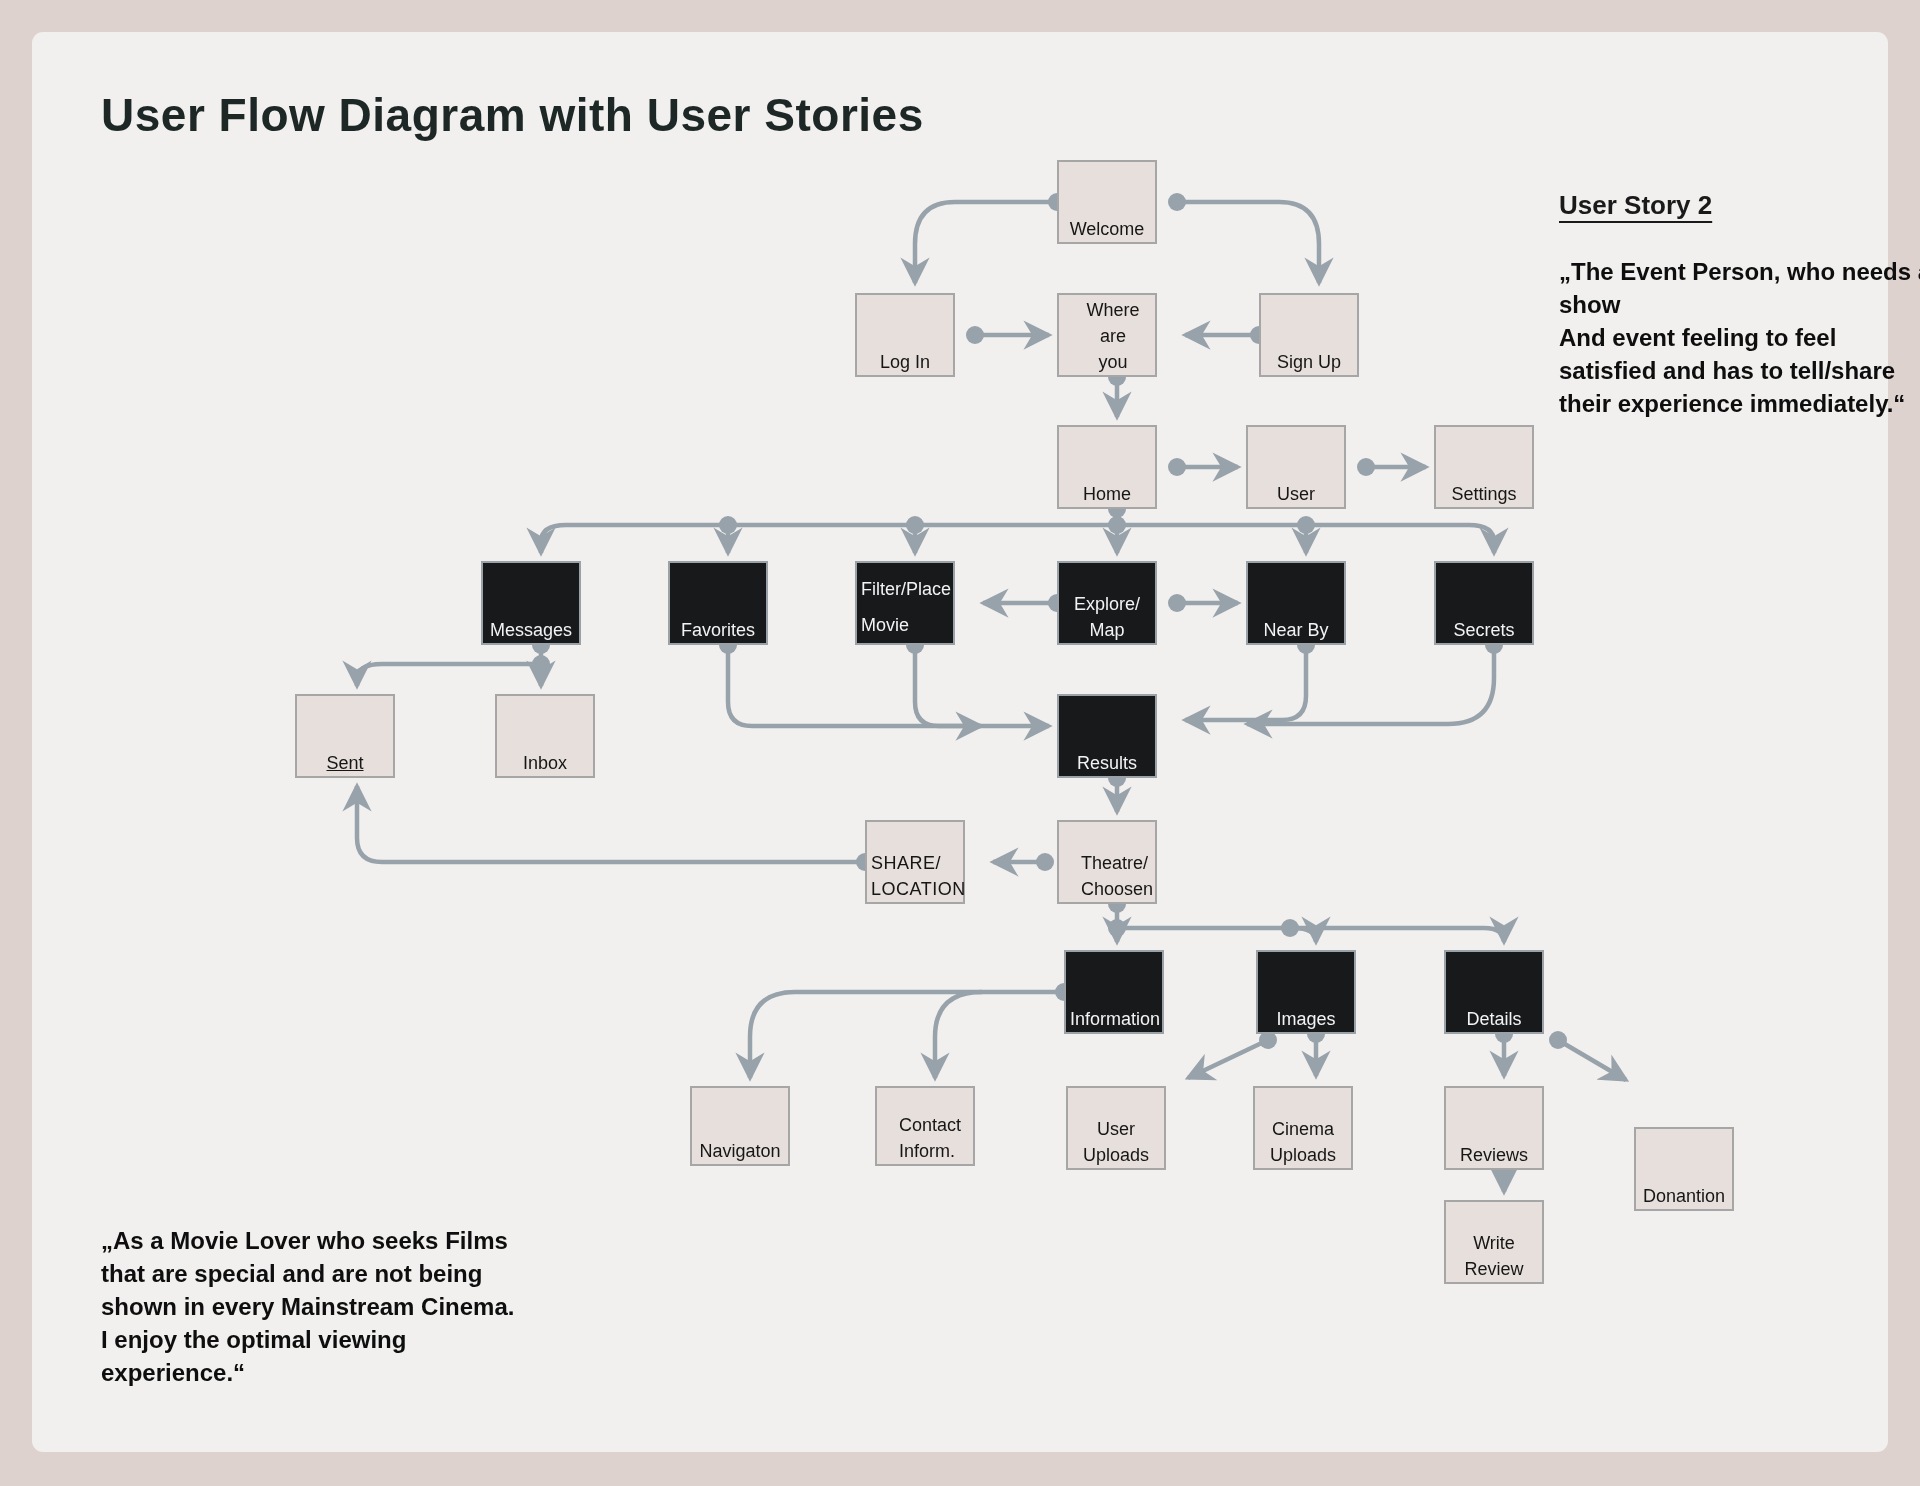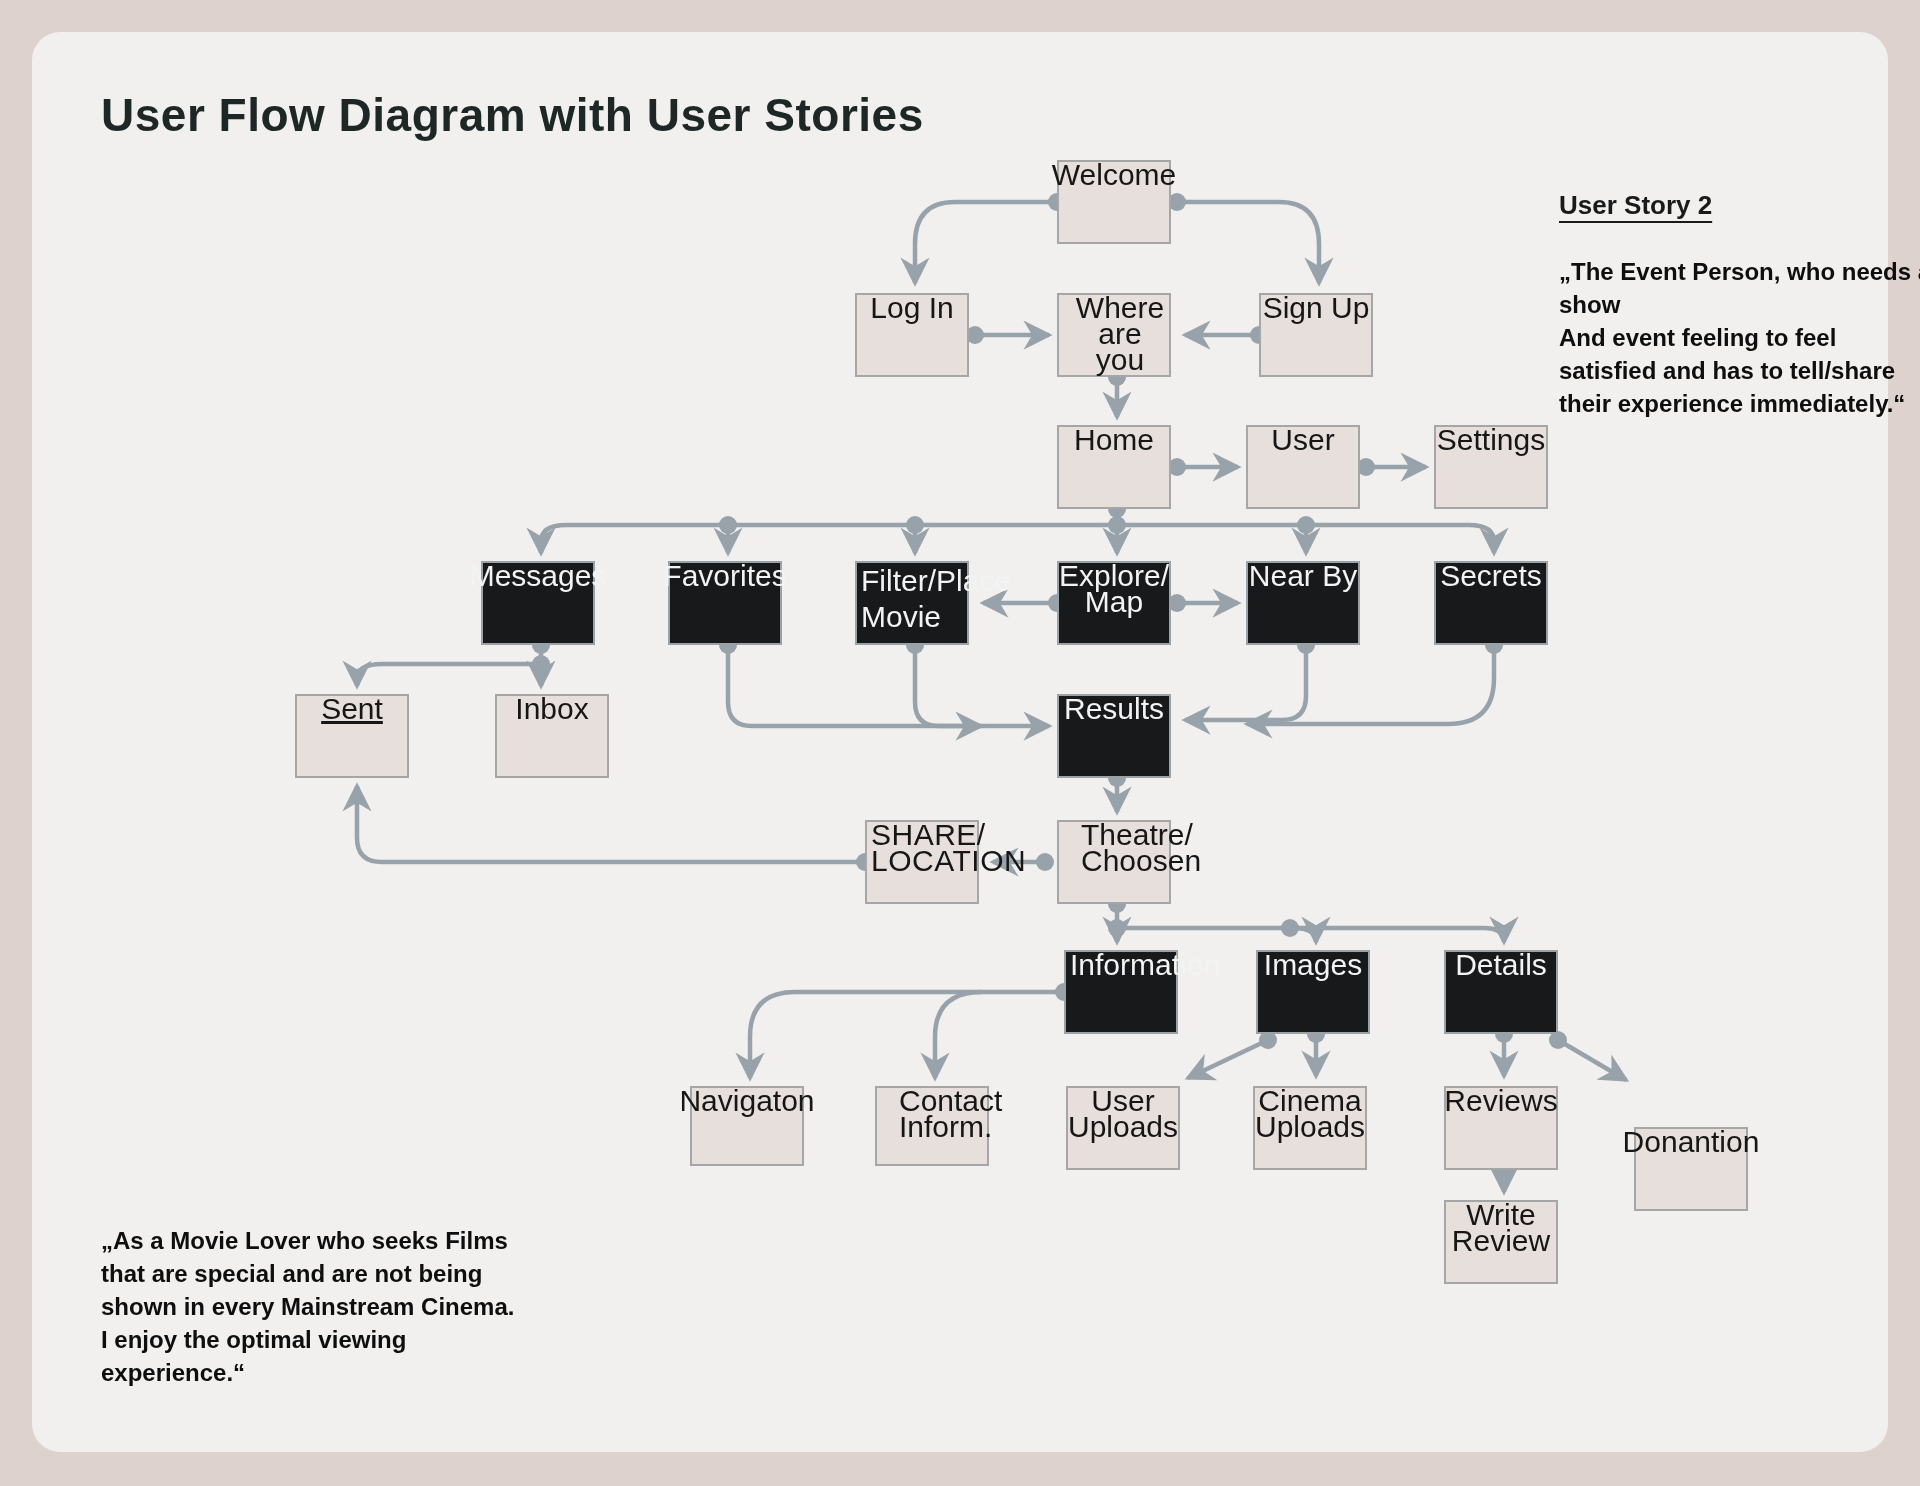--- a/index.html
+++ b/index.html
@@ -4,21 +4,21 @@
 <style>
   html,body{margin:0;padding:0;}
   body{
     width:1920px;height:1486px;position:relative;
     background:#ddd2ce;
     font-family:"Liberation Sans", sans-serif;
     overflow:hidden;
   }
   .card{
     position:absolute;left:32px;top:32px;width:1856px;height:1420px;
-    background:#f1f0ef;border-radius:28px;
+    background:#f1f0ef;border-radius:11px;
   }
   .page-title{
     position:absolute;left:69px;top:56px;margin:0;
     font-size:46px;font-weight:bold;letter-spacing:.5px;color:#1d2725;
   }
   .story{position:absolute;color:#0e0e0e;}
   .story h2{
     margin:0;font-size:26px;font-weight:bold;color:#1a1a1a;
     text-decoration:underline;text-underline-offset:7px;
     text-decoration-thickness:2px;
@@ -27,23 +27,23 @@
     margin:34px 0 0 0;font-size:24px;font-weight:bold;line-height:33px;
     white-space:pre-line;
   }
   #story1{left:69px;top:158px;width:400px;}
   #story2{left:1527px;top:158px;width:380px;}
   #story3{left:69px;top:1158px;width:440px;}
   .diagram-svg{position:absolute;left:0;top:0;width:1920px;height:1486px;}
   .conn{fill:none;stroke:#98a2aa;stroke-width:4.5;stroke-linejoin:round;}
   .dot{fill:#98a2aa;stroke:none;}
   .node{
-    position:absolute;width:114px;height:84px;box-sizing:border-box;
-    border:2px solid #a3a7aa;display:flex;align-items:flex-start;justify-content:center;
-    font-size:30px;line-height:26px;text-align:center;
+    position:absolute;width:100px;height:84px;box-sizing:border-box;
+    border:2px solid #a3a7aa;display:flex;align-items:flex-end;justify-content:center;
+    font-size:18px;line-height:26px;text-align:center;
   }
   .node span{white-space:pre-line;}
   .node.light{background:#e7dfdb;color:#161616;border-color:#a6a6a6;}
   .node.dark{background:#17191b;color:#f2f3f3;border-color:#9aa1a7;}
   .node.align-left{justify-content:flex-start;text-align:left;padding-left:4px;}
   .node.pad-left{justify-content:flex-start;text-align:left;padding-left:22px;}
   .node.caps{letter-spacing:.5px;}
   .node.tall-lines span{line-height:36px;}
 </style>
 </head>

